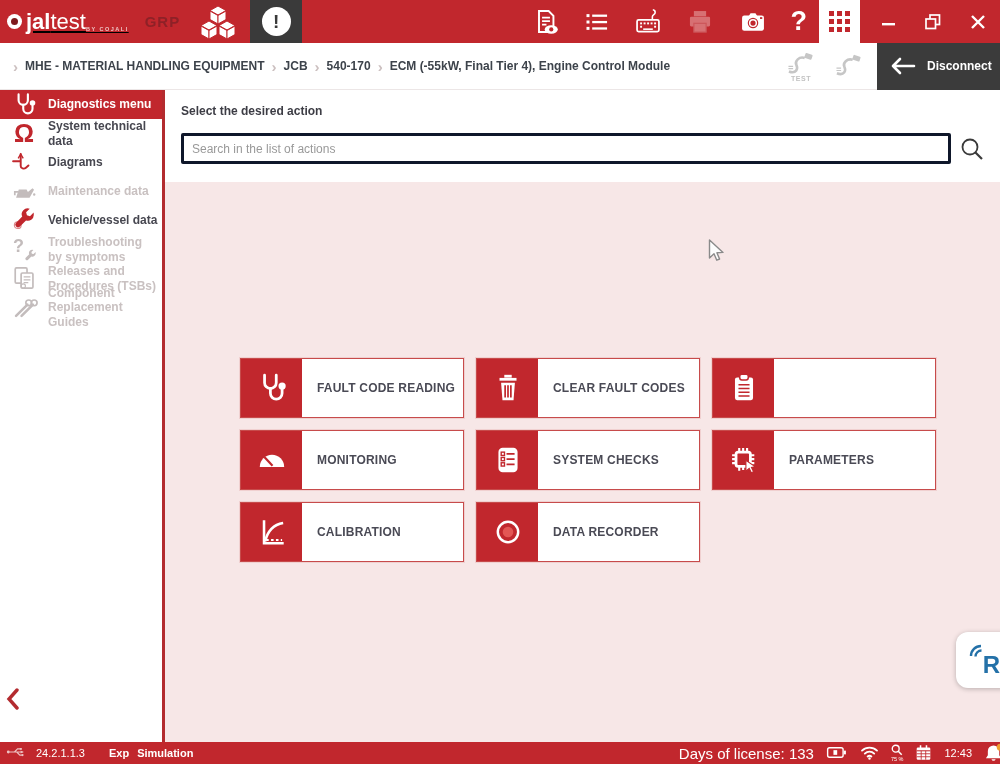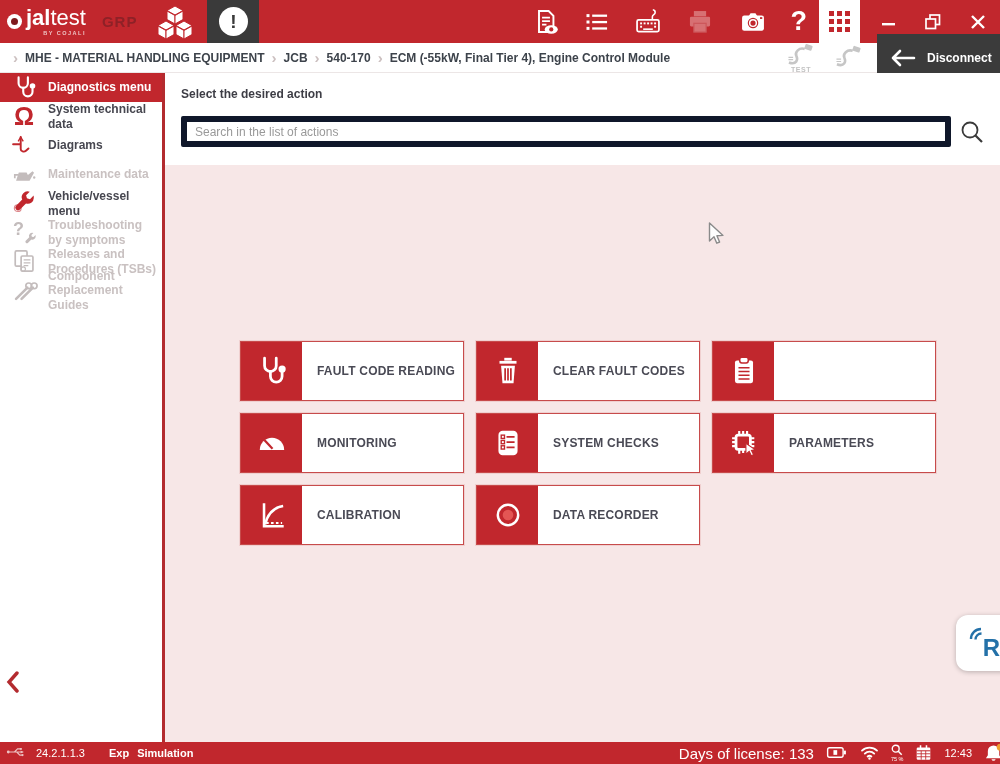--- a/index.html
+++ b/index.html
@@ -7,41 +7,41 @@
   .page {
     width:1000px; height:764px; position:relative; overflow:hidden;
     font-family:"Liberation Sans", sans-serif; background:#fff;
     display:flex; flex-direction:column;
   }
   
   .titlebar { height:43px; background:#c1272d; display:flex; align-items:center; flex:0 0 auto; }
   .logo { display:flex; align-items:center; padding-left:7px; gap:4px; }
   .logo-dot { width:15px; height:15px; border-radius:50%; background:#fff; position:relative; }
   .logo-dot::after { content:""; position:absolute; left:4px; top:4px; width:7px; height:7px; border-radius:50%; background:#7e1a1e; }
-  .logo-textwrap { display:flex; flex-direction:column; line-height:1; }
+  .logo-textwrap { display:flex; flex-direction:row; line-height:1;text-decoration:underline; }
   .logo-main { color:#fff; font-size:22px; letter-spacing:0; }
   .logo-main .jal { font-weight:bold; }
   .logo-main .test { font-weight:300; }
   .logo-sub { color:#eec4c4; font-size:5.5px; font-weight:bold; letter-spacing:1.5px; margin-top:2px; align-self:flex-end; }
   .grp { margin-left:16px; color:#8e2127; font-weight:bold; font-size:15px; letter-spacing:1px; }
   .cubes { margin-left:18px; display:flex; align-items:center; }
   .alert-box { width:52px; height:43px; background:#3a3a3a; margin-left:12px; display:flex; align-items:center; justify-content:center; }
   .alert-circle { width:29px; height:29px; border-radius:50%; background:#fff; color:#3a3a3a; font-weight:bold; font-size:19px; display:flex; align-items:center; justify-content:center; }
   .tb-spacer { flex:1; }
   .tb-icons { display:flex; align-items:center; gap:23px; margin-right:12px; }
   .tb-icon { display:flex; align-items:center; justify-content:center; cursor:pointer; }
   .tb-icon.disabled { opacity:.45; cursor:default; }
   .help-glyph { color:#fff; font-size:27px; font-weight:bold; line-height:1; }
   .apps-block { width:41px; height:43px; background:#fff; display:flex; align-items:center; justify-content:center; cursor:pointer; }
   .apps-grid { display:grid; grid-template-columns:repeat(3,5px); grid-auto-rows:5px; gap:3px; }
   .apps-grid i { background:#c1272d; }
   .win-controls { display:flex; align-items:center; gap:29px; padding:0 14px 0 22px; }
   .win-btn { display:flex; align-items:center; justify-content:center; cursor:pointer; }
   
-  .crumbrow { height:30px; background:#fff; display:flex; align-items:center; border-bottom:1px solid #ece6e6; flex:0 0 auto; }
+  .crumbrow { height:47px; background:#fff; display:flex; align-items:center; border-bottom:1px solid #ece6e6; flex:0 0 auto; }
   .breadcrumb { display:flex; align-items:center; padding-left:6px; flex:1; min-width:0; }
   .crumb { display:flex; align-items:center; font-weight:bold; font-size:12px; color:#3d434b; white-space:nowrap; cursor:pointer; }
   .crumb::before { content:"\203A"; color:#ccc0c0; font-size:15px; margin:0 7px; font-weight:bold; }
   .crumb:last-child { cursor:default; }
   .conn-icons { display:flex; align-items:flex-start; gap:16px; margin-right:12px; }
   .conn { display:flex; flex-direction:column; align-items:center; }
   .conn-label { font-size:7px; font-weight:bold; color:#c2c2c2; letter-spacing:.5px; margin-top:-2px; }
   .disconnect { width:123px; height:47px; background:#3b3b3b; display:flex; align-items:center; gap:11px; padding-left:13px; cursor:pointer; }
   .disconnect-label { color:#fff; font-weight:bold; font-size:12px;text-align:right; }
   
@@ -55,21 +55,21 @@
   .side-item.disabled .side-label { color:#c9c1c1; }
   .side-icon { width:30px; min-width:30px; height:32px; display:flex; align-items:center; justify-content:center; position:relative; }
   .omega-glyph { font-size:25px; font-weight:bold; line-height:1; }
   .q-glyph { font-size:18px; font-weight:bold; line-height:1; position:absolute; left:4px; top:3px; }
   .mini-wrench { position:absolute; right:1px; bottom:2px; }
   .collapse-btn { position:absolute; left:6px; top:598px; cursor:pointer; }
   .content { flex:1; display:flex; flex-direction:column; min-width:0; }
   .content-header { background:#fff; height:92px; padding:14px 15px 0 16px; flex:0 0 auto; }
   .instruction { font-size:12px; color:#3d3d45;font-weight:bold; }
   .search-row { display:flex; align-items:center; margin-top:15px; }
-  .search-input { flex:1; height:31px; border:6px solid #0f172a; border-radius:2px; padding:0 8px; font-size:12px; color:#333; outline:none; font-family:"Liberation Sans",sans-serif; background:#fff; }
+  .search-input { flex:1; height:31px; border:3px solid #0f172a; border-radius:2px; padding:0 8px; font-size:12px; color:#333; outline:none; font-family:"Liberation Sans",sans-serif; background:#fff; }
   .search-input::placeholder { color:#999; }
   .search-icon { margin-left:8px; cursor:pointer; display:flex; }
   .content-body { flex:1; background:#f7e7e7; position:relative; }
   .actions-grid { position:absolute; left:75px; top:176px; display:grid; grid-template-columns:repeat(3,224px); grid-auto-rows:60px; gap:12px; }
   .action-card { background:#fff; border:1px solid #c74b4b; display:flex; align-items:stretch; cursor:pointer; box-shadow:0 0 0 1px rgba(193,39,45,.12); }
   .action-iconbox { width:61px; min-width:61px; background:#c1272d; color:#fff; display:flex; align-items:center; justify-content:center; }
   .action-label { display:flex; align-items:center; padding-left:15px; padding-right:6px; font-size:12px; font-weight:bold; color:#4a4a55; letter-spacing:.2px; }
   .cursor { position:absolute; left:543px; top:57px; pointer-events:none; }
   .remote-btn { position:absolute; right:-14px; top:450px; width:58px; height:56px; background:#fff; border-radius:12px; box-shadow:0 1px 5px rgba(0,0,0,.25); display:flex; align-items:center; justify-content:center; cursor:pointer; }
   .remote-inner { position:relative; width:34px; height:34px; }
@@ -284,21 +284,21 @@
         </span>
         <span class="side-label">Maintenance data</span>
       </div>
       <div class="side-item">
         <span class="side-icon">
           <svg width="27" height="27" viewBox="0 0 32 32">
             <path d="M27 9.4a7 7 0 0 1-9.2 6.5l-7.5 7.5a3.2 3.2 0 0 1-4.5-4.5l7.5-7.5A7 7 0 0 1 22.2 2l-4.3 4.3 1 3.6 3.6 1L26.8 6.6c.2.9.2 1.8.2 2.8z" fill="currentColor"></path>
             <circle cx="8" cy="21.5" r="4" fill="none" stroke="currentColor" stroke-width="1.4" opacity=".55"></circle>
           </svg>
         </span>
-        <span class="side-label">Vehicle/vessel menu</span>
+        <span class="side-label">Vehicle/vessel data</span>
       </div>
       <div class="side-item disabled">
         <span class="side-icon">
           <span class="q-glyph">?</span>
           <svg class="mini-wrench" width="15" height="15" viewBox="0 0 32 32">
             <path d="M27 9.4a7 7 0 0 1-9.2 6.5l-7.5 7.5a3.2 3.2 0 0 1-4.5-4.5l7.5-7.5A7 7 0 0 1 22.2 2l-4.3 4.3 1 3.6 3.6 1L26.8 6.6c.2.9.2 1.8.2 2.8z" fill="currentColor"></path>
           </svg>
         </span>
         <span class="side-label">Troubleshooting by symptoms</span>
       </div>

